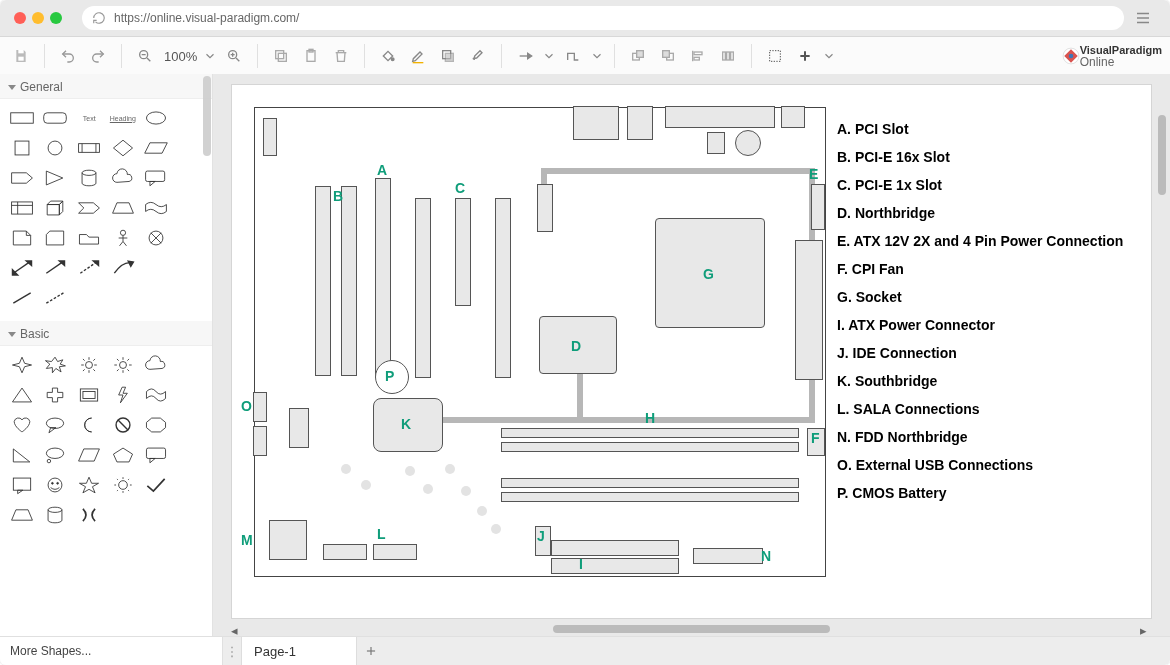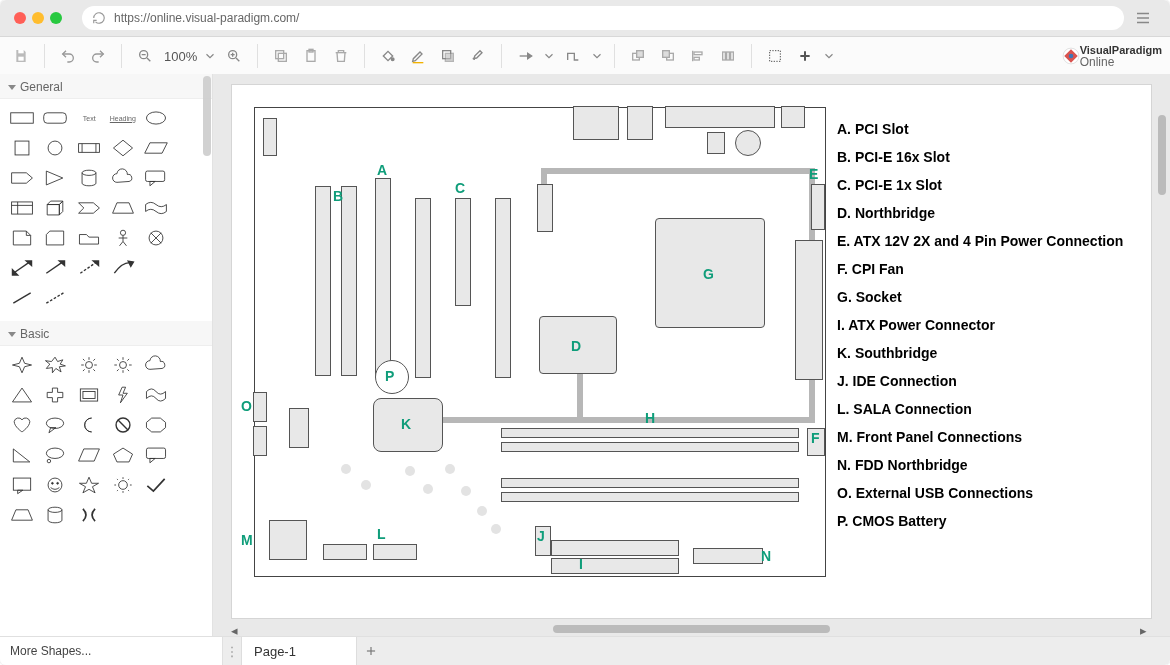--- a/index.html
+++ b/index.html
@@ -912,24 +912,23 @@
 
           <div class="legend">
             <div>A. PCI Slot</div>
             <div>B. PCI-E 16x Slot</div>
             <div>C. PCI-E 1x Slot</div>
             <div>D. Northbridge</div>
             <div>E. ATX 12V 2X and 4 Pin Power Connection</div>
             <div>F. CPI Fan</div>
             <div>G. Socket</div>
             <div>I. ATX Power Connector</div>
+            <div>J. IDE Connection</div>
             <div>K. Southbridge</div>
-            <div>J. IDE Connection</div>
-            <div>L. SALA Connection</div>
-            <div>M. Front Panel Connections</div>
+            <div>L. SALA Connections</div>
             <div>N. FDD Northbridge</div>
             <div>O. External USB Connections</div>
             <div>P. CMOS Battery</div>
           </div>
 
         </div>
       </div>
 
       <div class="hsb">
         <div class="arrow l">◂</div>

